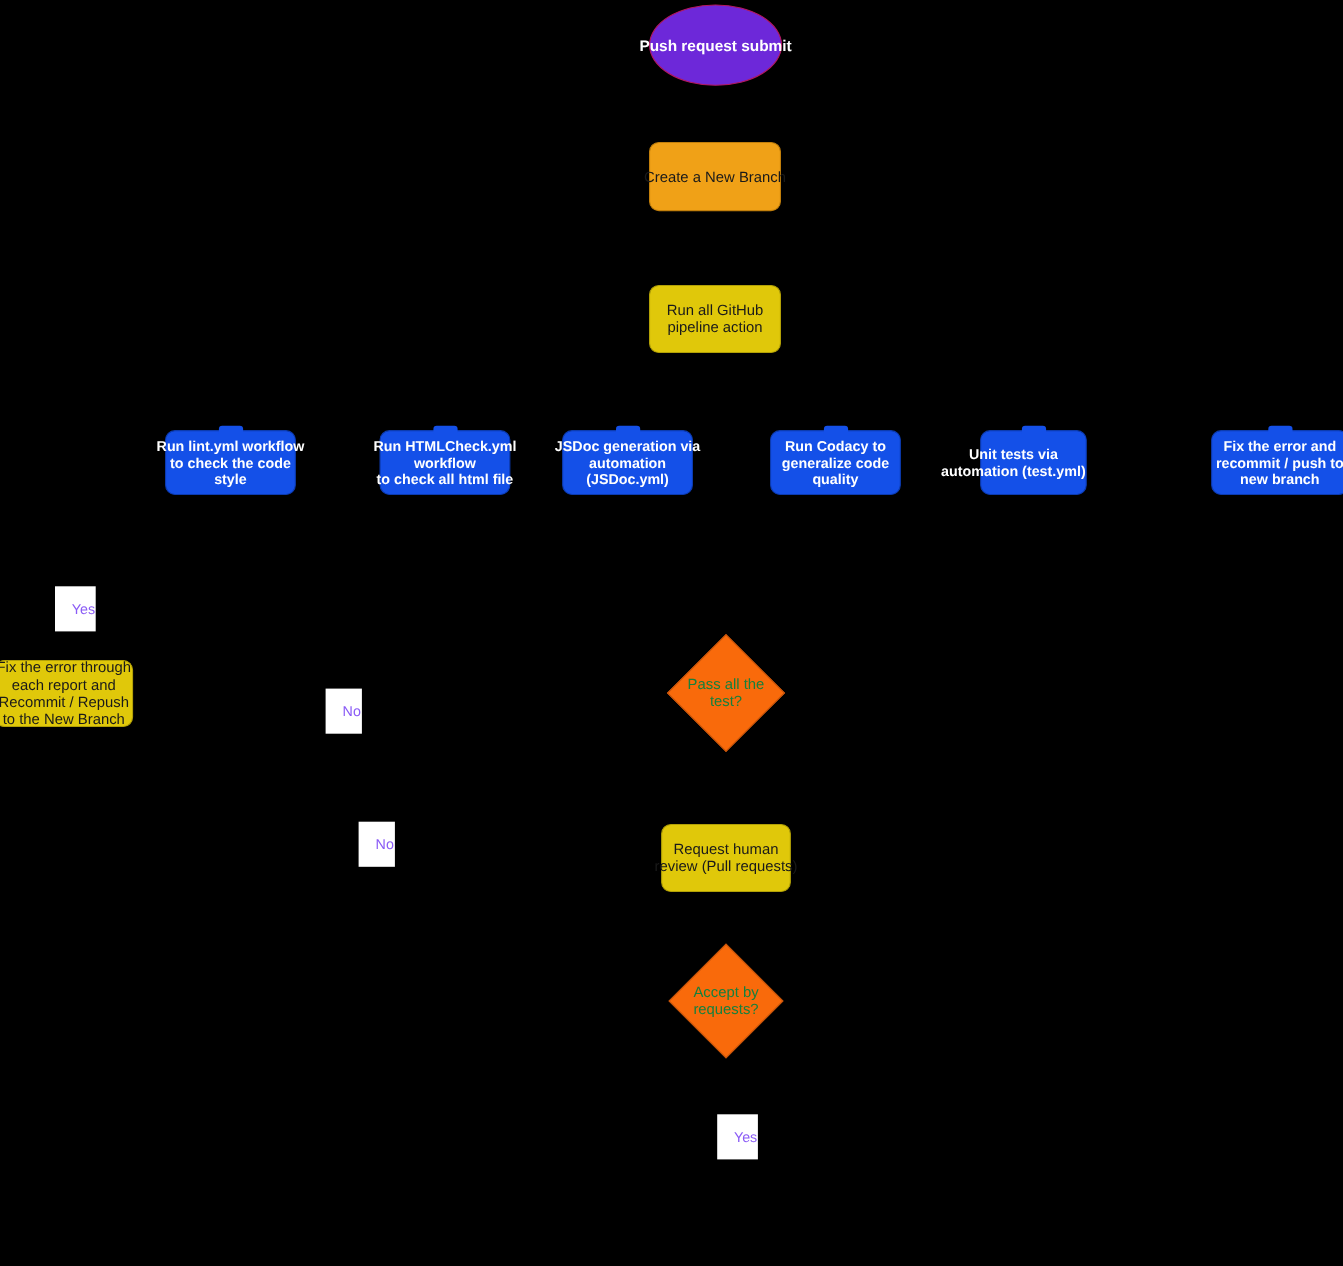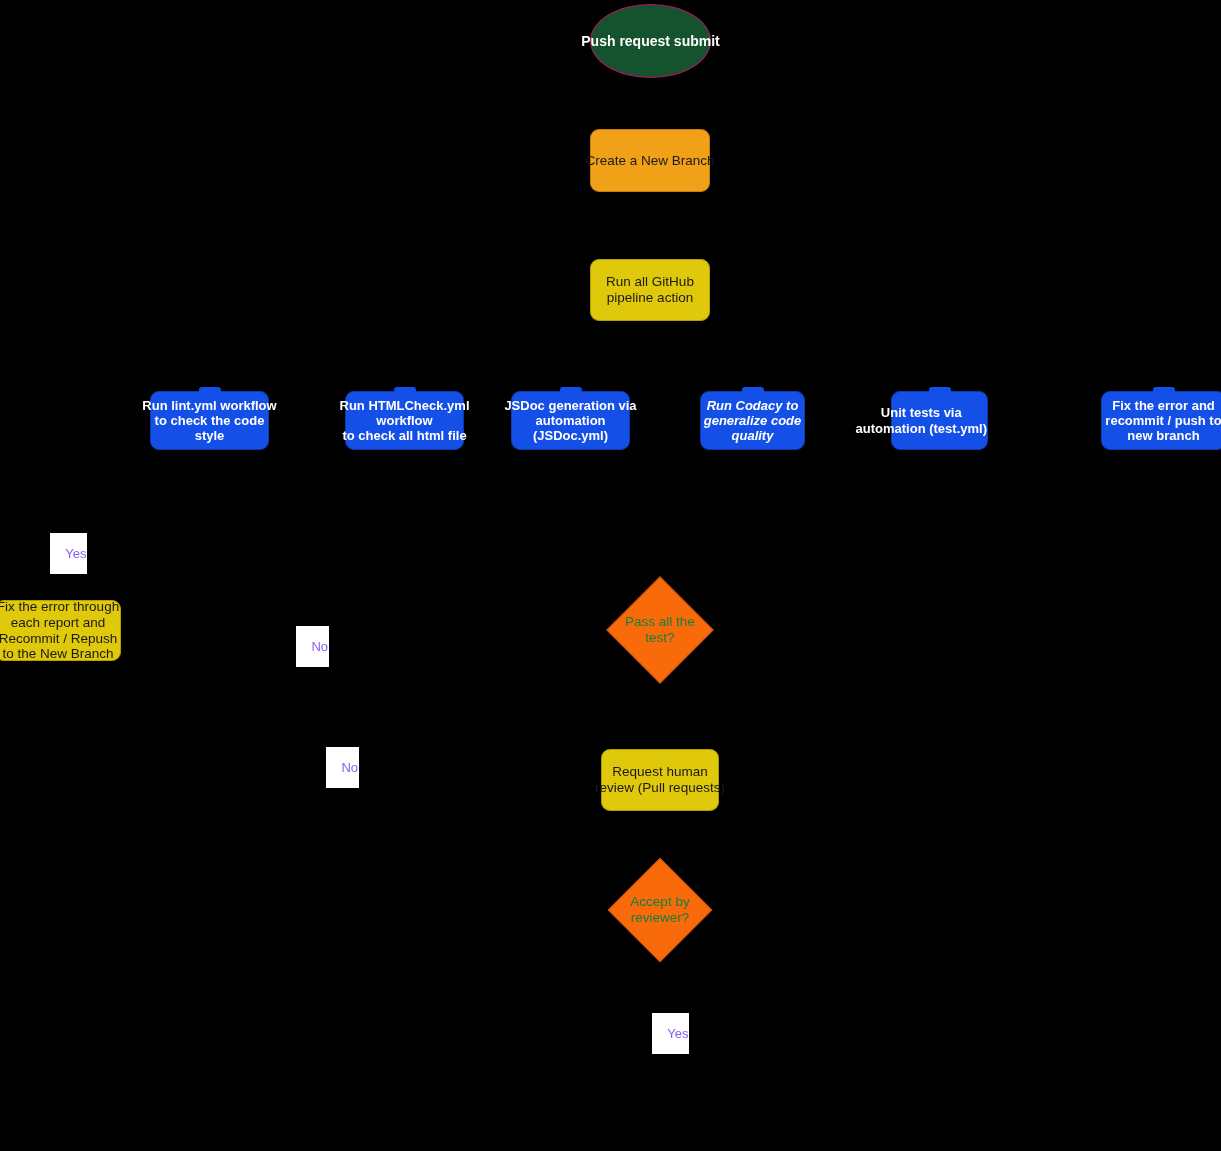--- a/index.html
+++ b/index.html
@@ -27,21 +27,21 @@
     align-items: center;
     justify-content: center;
     text-align: center;
     line-height: 1.18;
     white-space: pre;
   }
 
   
   .terminator {
     border-radius: 50%;
-    background: #14532d;
+    background: #6d28d9;
     color: #FFFFFF;
     font-weight: bold;
     font-size: 14px;
     border: 1px solid #B3185F;
   }
 
   
   .process {
     border-radius: 9px;
     font-size: 13.5px;
@@ -149,21 +149,21 @@
 to check all html file</span>
   </div>
 
   <div class="node action" style="left:511px; top:391px; width:119px; height:59px;">
     <span class="stub"></span>
     <span>JSDoc generation via
 automation
 (JSDoc.yml)</span>
   </div>
 
-  <div class="node action" style="left:700px; top:391px; width:105px; height:59px;font-style:italic;">
+  <div class="node action" style="left:700px; top:391px; width:119px; height:59px;">
     <span class="stub"></span>
     <span>Run Codacy to
 generalize code
 quality</span>
   </div>
 
   <div class="node action" style="left:891px; top:391px; width:97px; height:59px;justify-content:flex-end;">
     <span class="stub"></span>
     <span>Unit tests via
 automation (test.yml)</span>
@@ -202,21 +202,21 @@
   </div>
 
   <div class="node process yellow" style="left:601px; top:749px; width:118px; height:62px;justify-content:center;">
     <span>Request human
 review (Pull requests)</span>
   </div>
 
   <div class="decision-wrap" style="left:623px; top:873px; width:74px; height:74px;">
     <div class="decision-shape"></div>
     <div class="decision-label">Accept by
-reviewer?</div>
+requests?</div>
   </div>
 
   <div class="edge-label" style="left:652px; top:1013px;">
     <span>Yes</span>
   </div>
 
 
 </div>
 
 </body></html>

